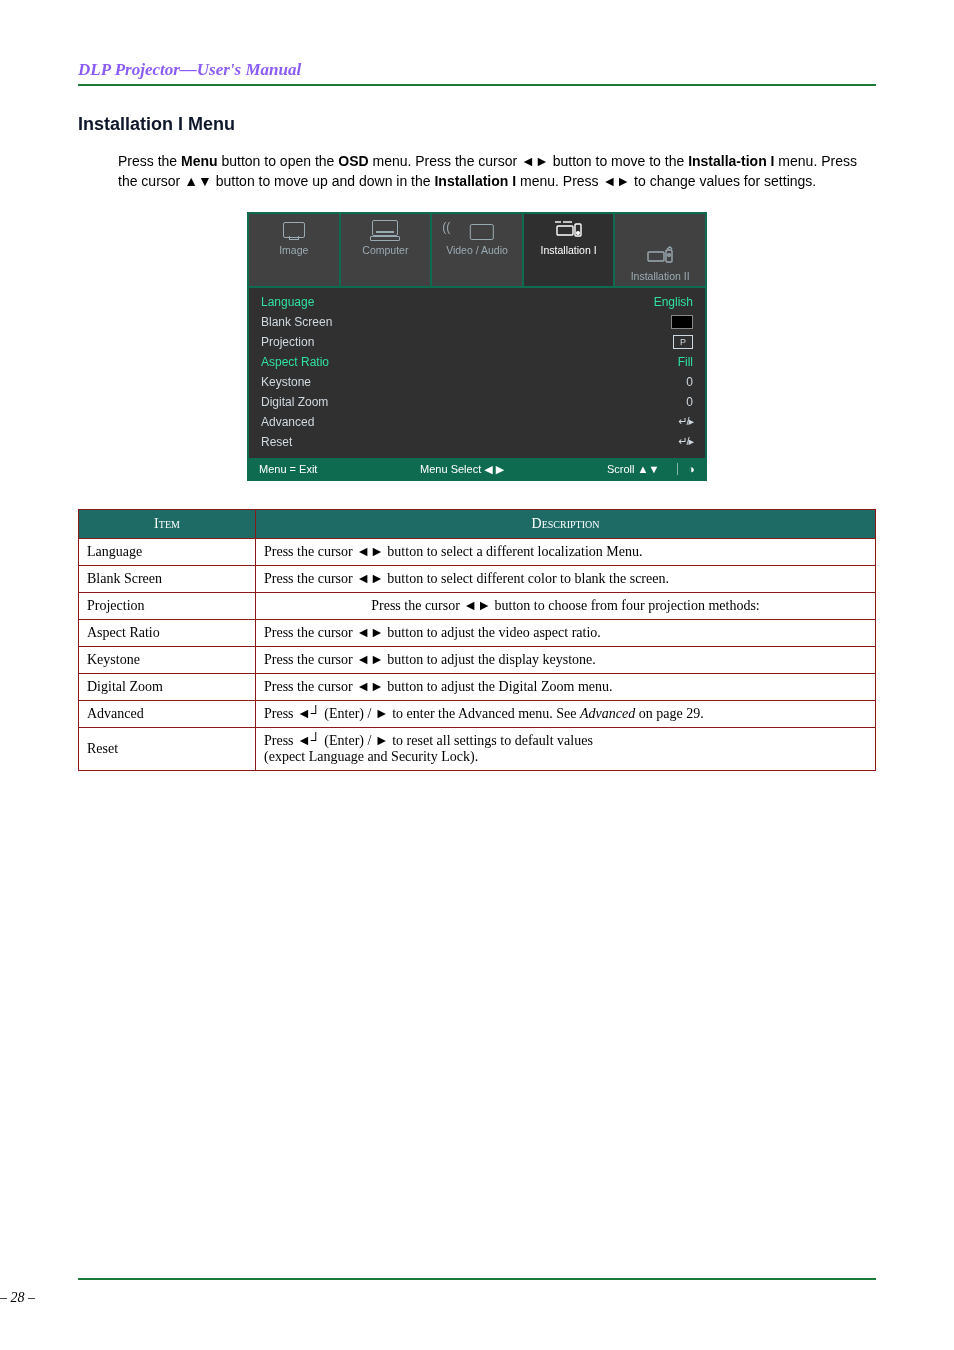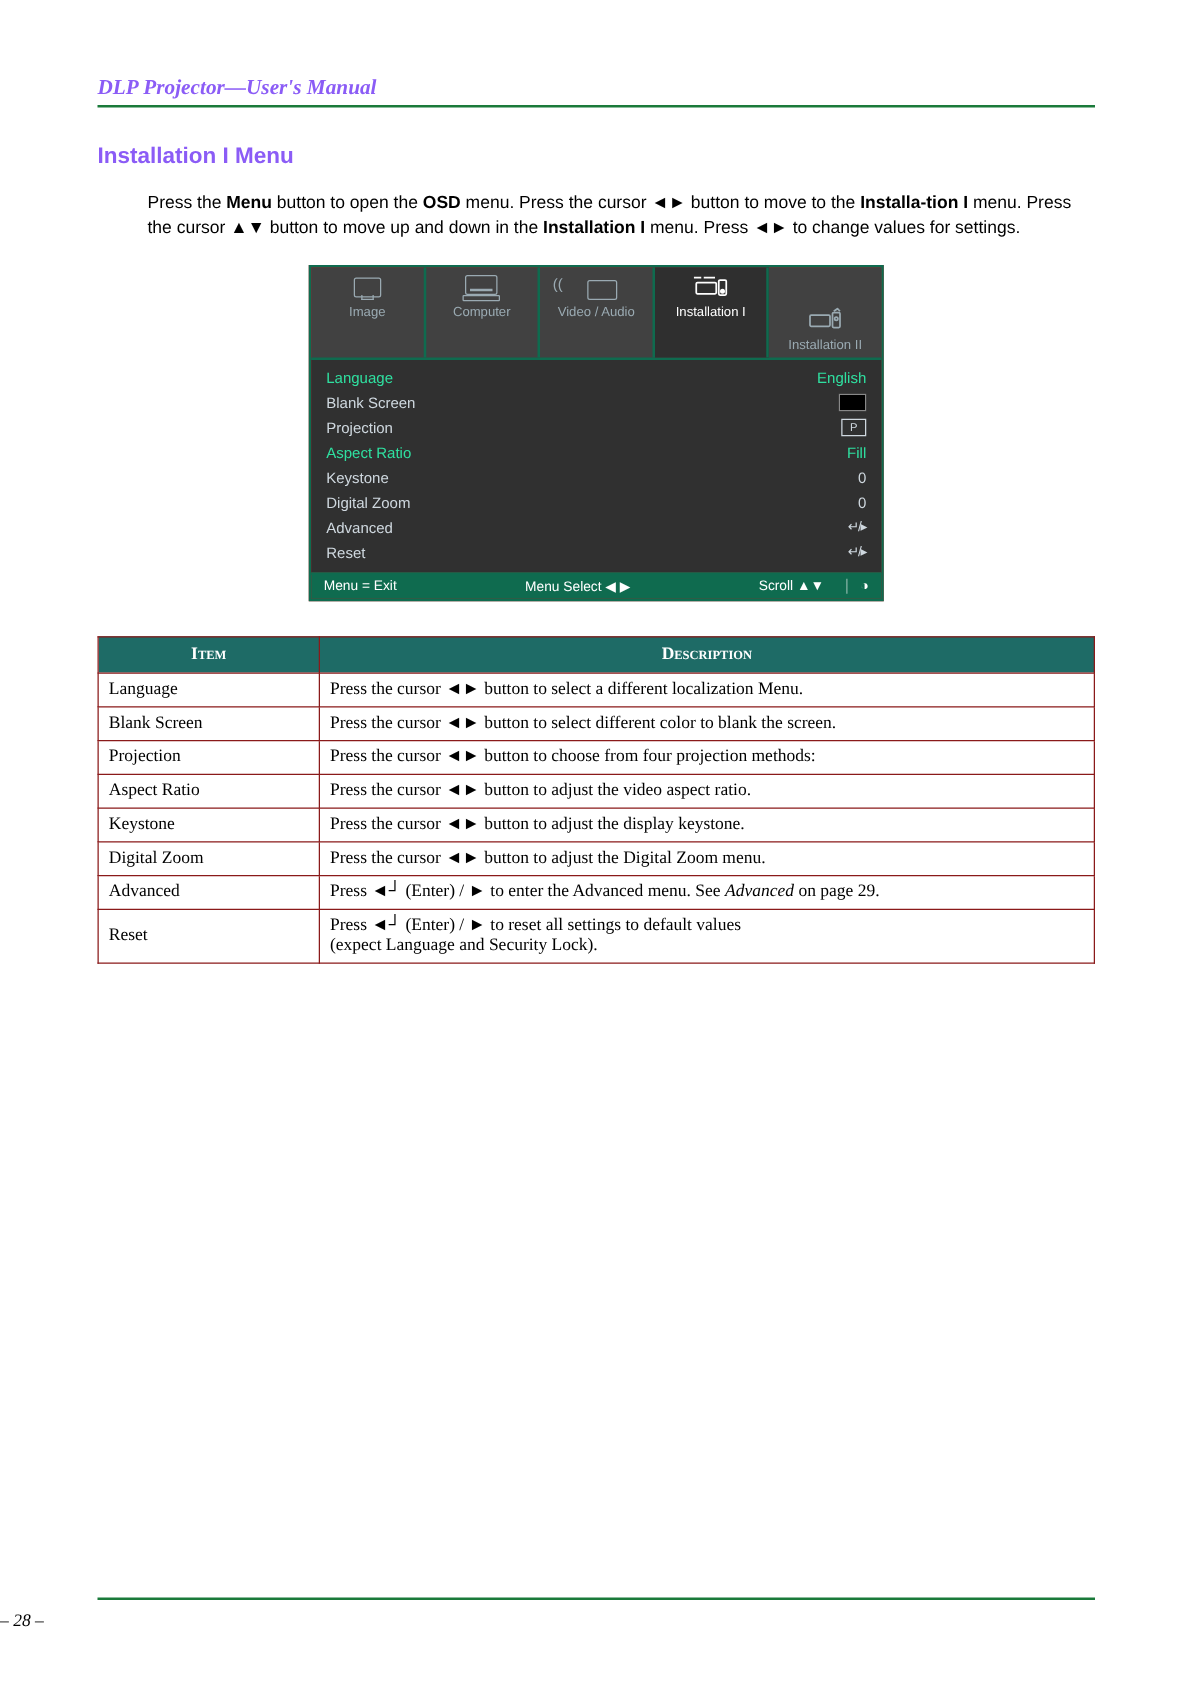--- a/index.html
+++ b/index.html
@@ -20,41 +20,41 @@
   .header-line {
     font-family: "Times New Roman", serif;
     font-style: italic;
     font-weight: bold;
     color: #8b5cf6;
     font-size: 17px;
     padding-bottom: 4px;
     border-bottom: 2px solid #1a7a3a;
   }
   h2.section-title {
-    color: #8b5cf6;
+    color: #0f172a;
     font-family: Arial, sans-serif;
     font-size: 18px;
     font-weight: bold;
     margin: 28px 0 16px 0;
   }
   .intro {
     font-family: Arial, sans-serif;
     font-size: 14px;
     line-height: 1.45;
     margin: 0 0 14px 40px;
   }
   .intro b { font-weight: bold; }
 
   
   .osd-wrap { text-align: center; }
   .osd {
     display: inline-block;
     width: 456px;
     border: 2px solid #0f6b4f;
-    background: #b91c1c;
+    background: #f97316;
     text-align: left;
     font-family: Arial, sans-serif;
     font-size: 12px;
     color: #c8d4dc;
     margin: 6px auto 20px auto;
   }
   .osd-tabs {
     display: flex;
     background: #414141;
     border-bottom: 2px solid #0f6b4f;
@@ -140,21 +140,21 @@
     width: 100%;
     border-collapse: collapse;
     font-family: "Times New Roman", serif;
     font-size: 14px;
     margin-top: 8px;
   }
   table.desc th {
     background: #1e6b66;
     color: #fff;
     font-variant: small-caps;
-    font-weight: bold;
+    font-weight: normal;
     padding: 6px 8px;
     border: 1px solid #8a1a1a;
     text-align: center;
     font-size: 14px;
   }
   table.desc th.item { width: 160px; }
   table.desc td {
     border: 1px solid #8a1a1a;
     padding: 5px 8px;
     vertical-align: middle;
@@ -291,21 +291,21 @@
         <tr>
           <td class="item">Language</td>
           <td style="white-space: pre-line;">Press the cursor ◄► button to select a different localization Menu.</td>
         </tr>
         <tr>
           <td class="item">Blank Screen</td>
           <td style="white-space: pre-line;">Press the cursor ◄► button to select different color to blank the screen.</td>
         </tr>
         <tr>
           <td class="item">Projection</td>
-          <td style="white-space: pre-line;">Press the cursor ◄► button to choose from four projection methods:</td>
+          <td style="white-space: pre-line; text-align: center;">Press the cursor ◄► button to choose from four projection methods:</td>
         </tr>
         <tr>
           <td class="item">Aspect Ratio</td>
           <td style="white-space: pre-line;">Press the cursor ◄► button to adjust the video aspect ratio.</td>
         </tr>
         <tr>
           <td class="item">Keystone</td>
           <td style="white-space: pre-line;">Press the cursor ◄► button to adjust the display keystone.</td>
         </tr>
         <tr>

